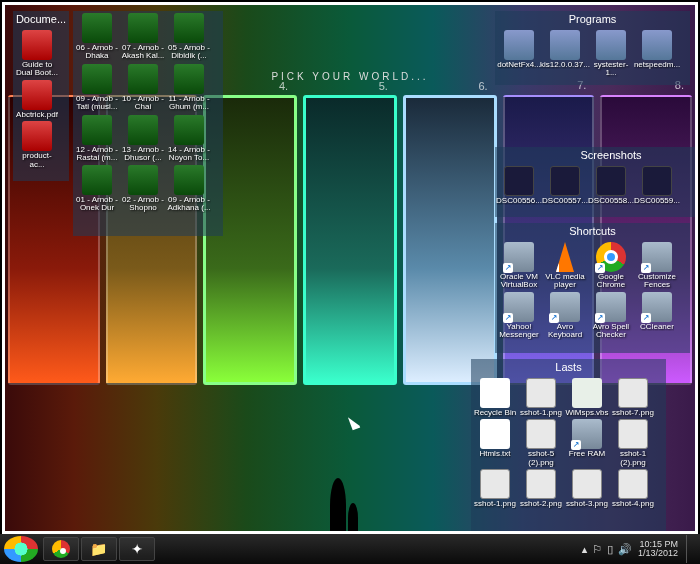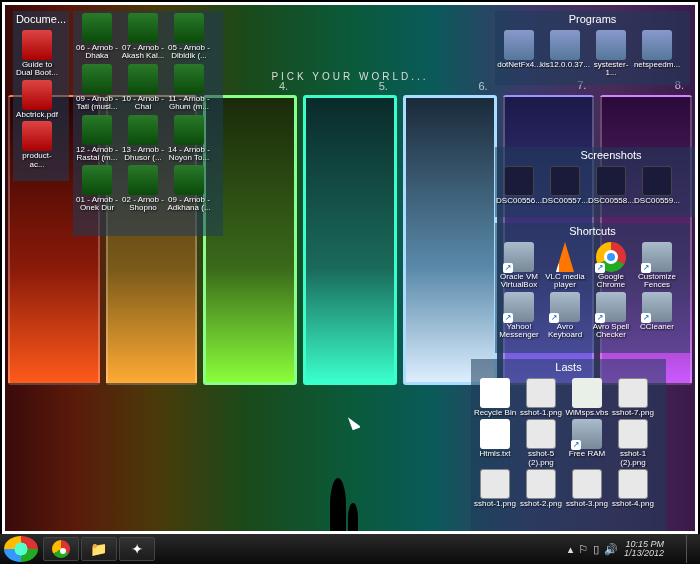--- a/index.html
+++ b/index.html
@@ -80,21 +80,21 @@
 }
 .start {
   width: 34px; height: 26px; border-radius: 50%;
   background: radial-gradient(circle,#5fc 0 30%,transparent 31%),
               conic-gradient(#d33 0 90deg,#2a2 90deg 180deg,#39f 180deg 270deg,#fb0 270deg 360deg);
   border-radius:50%; margin-right:4px;
 }
 .task-item{width:36px;height:24px;margin:0 1px;border:1px solid #444;border-radius:2px;background:rgba(255,255,255,0.06);display:flex;align-items:center;justify-content:center;font-size:14px;}
 .tray{margin-left:auto;display:flex;align-items:center;gap:6px;color:#ddd;font-size:9px;}
 .tray-icons{display:flex;gap:5px;font-size:11px;}
-.clock{display:flex;flex-direction:column;align-items:flex-end;line-height:1.05;margin-right:16px;font-style:italic;}
+.clock{display:flex;flex-direction:column;align-items:flex-end;line-height:1.05;margin-right:2px;}
 .showdesk{width:10px;height:28px;border-left:1px solid #555;}
 </style>
 </head>
 <body>
 
 <div class="wallpaper">
   <div class="wall-text">PICK YOUR WORLD...</div>
   <div class="panels">
     <div class="panel p1" data-num=""></div>
     <div class="panel p2" data-num=""></div>

